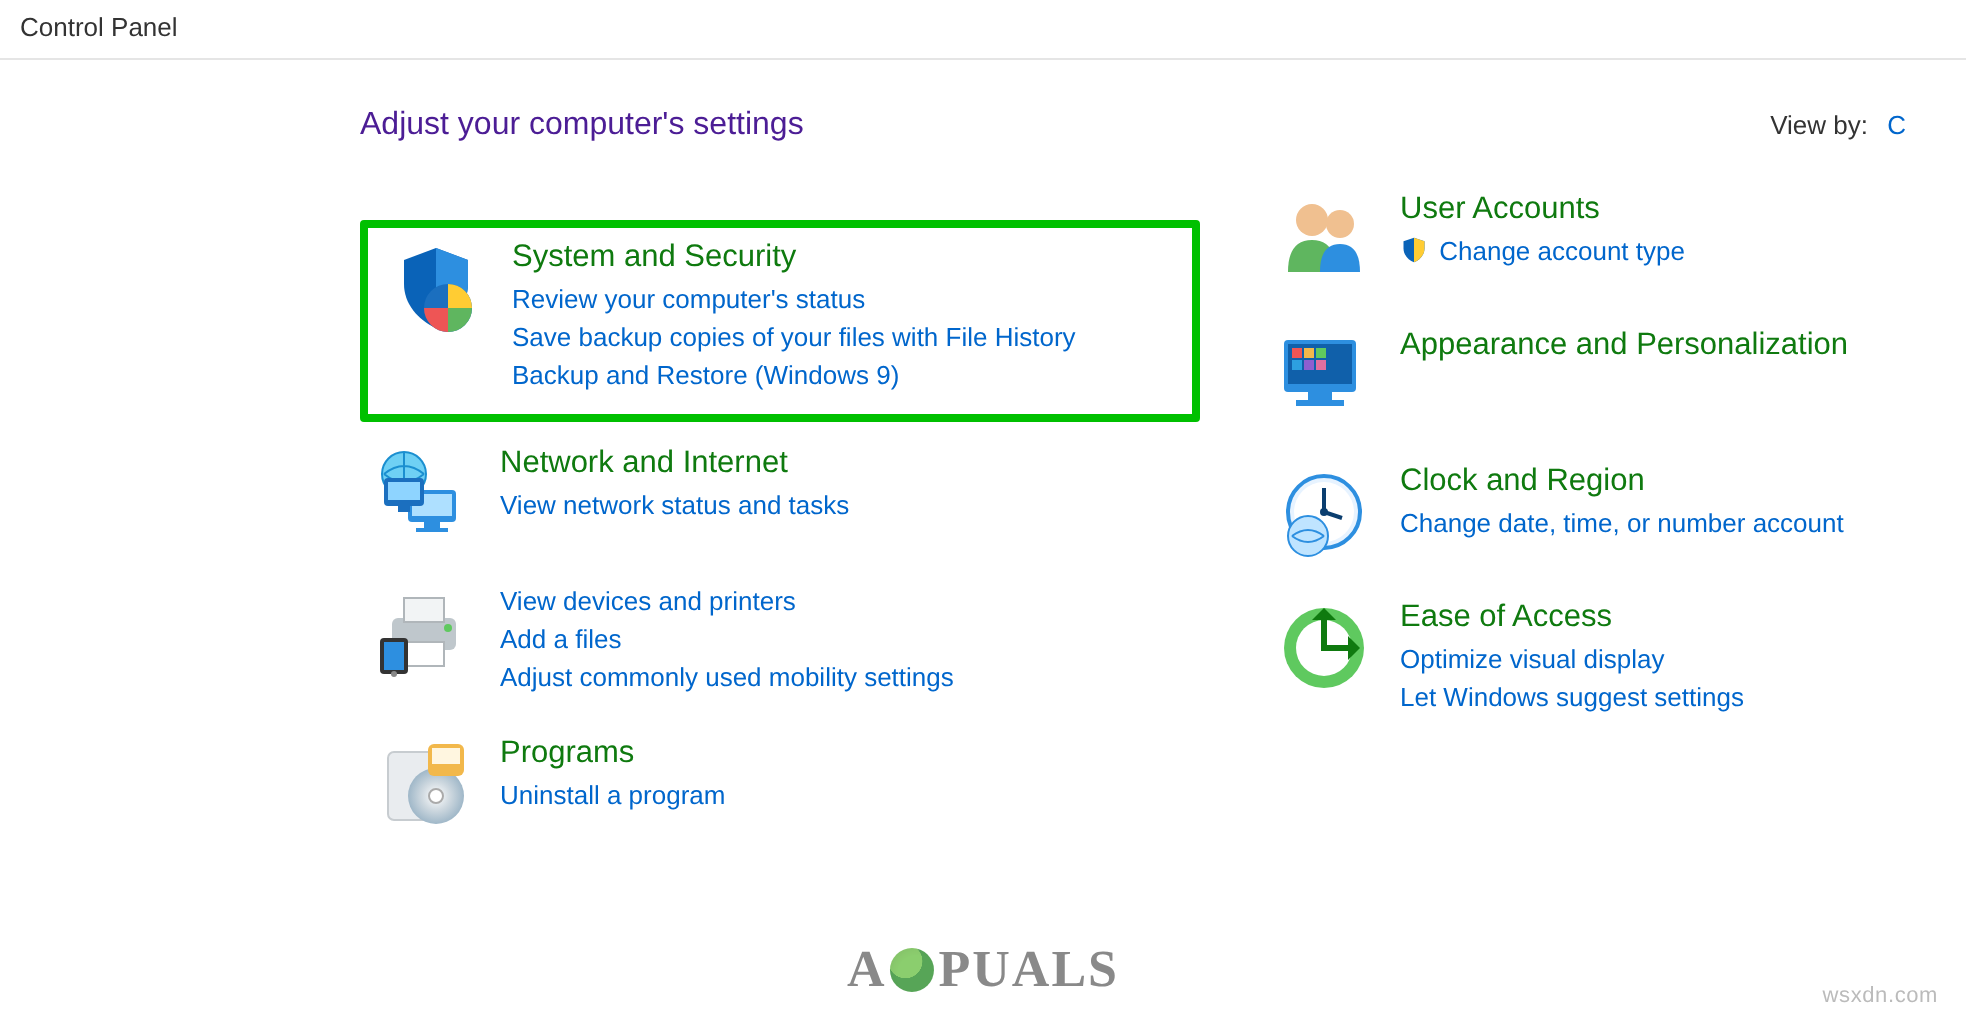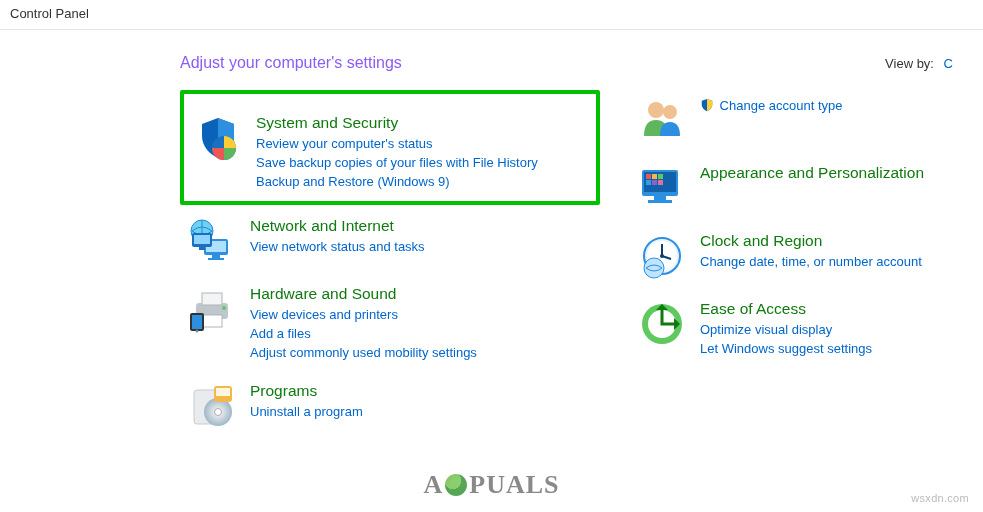--- a/index.html
+++ b/index.html
@@ -18,21 +18,21 @@
       border-bottom: 1px solid #e5e5e5;
       font-size: 13px;
       color: #333;
     }
     .header-row {
       display: flex;
       align-items: baseline;
       padding: 24px 30px 18px 180px;
     }
     .header-title {
-      color: #8b5cf6;
+      color: #4c1d95;
       font-size: 16px;
       font-weight: 400;
       flex: 0 0 auto;
     }
     .spacer { flex: 1; }
     .viewby {
       font-size: 13px;
       color: #333;
     }
     .viewby-val {
@@ -49,22 +49,23 @@
     .col-right { width: 340px; }
     .category {
       display: flex;
       align-items: flex-start;
       padding: 6px 8px 14px 8px;
       gap: 14px;
     }
     .category.highlight {
       border: 4px solid #00c000;
       border-radius: 2px;
-      padding: 20px 10px 10px 10px;
+      padding: 6px 10px 10px 10px;
       margin-bottom: 6px;
+      margin-top: 20px;
     }
     .icon-wrap {
       width: 48px;
       height: 48px;
       flex: 0 0 48px;
       display: flex;
       align-items: center;
       justify-content: center;
     }
     .icon-wrap svg { width: 48px; height: 48px; }
@@ -177,21 +178,20 @@
     <rect x="8" y="18" width="32" height="16" rx="3" fill="#bfc7cc"></rect>
     <rect x="14" y="8" width="20" height="12" fill="#f2f4f5" stroke="#b0b6ba"></rect>
     <rect x="14" y="30" width="20" height="12" fill="#fff" stroke="#b0b6ba"></rect>
     <circle cx="36" cy="23" r="2" fill="#5fc95f"></circle>
     <rect x="2" y="28" width="14" height="18" rx="2" fill="#333"></rect>
     <rect x="4" y="30" width="10" height="14" fill="#2d8fe0"></rect>
     <circle cx="9" cy="46" r="1.5" fill="#888"></circle>
   </svg>
 </div>
         <div class="cat-body">
-          <div class="cat-title">Hardware and Sound</div>
           <div class="cat-link">View devices and printers</div>
           <div class="cat-link">Add a files</div>
           <div class="cat-link">Adjust commonly used mobility settings</div>
         </div>
       </div>
       <div class="category">
         <div class="icon-wrap">
   <svg viewBox="0 0 48 48">
     <rect x="6" y="8" width="30" height="34" rx="3" fill="#e9ecef" stroke="#c7ccd0"></rect>
     <circle cx="30" cy="30" r="14" fill="url(#g1)"></circle>
@@ -217,20 +217,21 @@
       <div class="category">
         <div class="icon-wrap">
   <svg viewBox="0 0 48 48">
     <circle cx="18" cy="14" r="8" fill="#f0c090"></circle>
     <path d="M6 40 Q6 24 18 24 Q30 24 30 40 Z" fill="#5fb65f"></path>
     <circle cx="32" cy="16" r="7" fill="#f0c090"></circle>
     <path d="M22 40 Q22 26 32 26 Q42 26 42 40 Z" fill="#2d8fe0"></path>
   </svg>
 </div>
         <div class="cat-body">
+          <div class="cat-title">User Accounts</div>
           <div class="cat-link">
   <svg viewBox="0 0 16 16" width="14" height="14" style="vertical-align:-2px;margin-right:2px">
     <path d="M8 1 L14 3 V7 C14 11 11 14 8 15 C5 14 2 11 2 7 V3 Z" fill="#0a63b8"></path>
     <path d="M8 1 L14 3 V7 C14 11 11 14 8 15 Z" fill="#ffcc33"></path>
   </svg>
 Change account type</div>
         </div>
       </div>
       <div class="category">
         <div class="icon-wrap">

